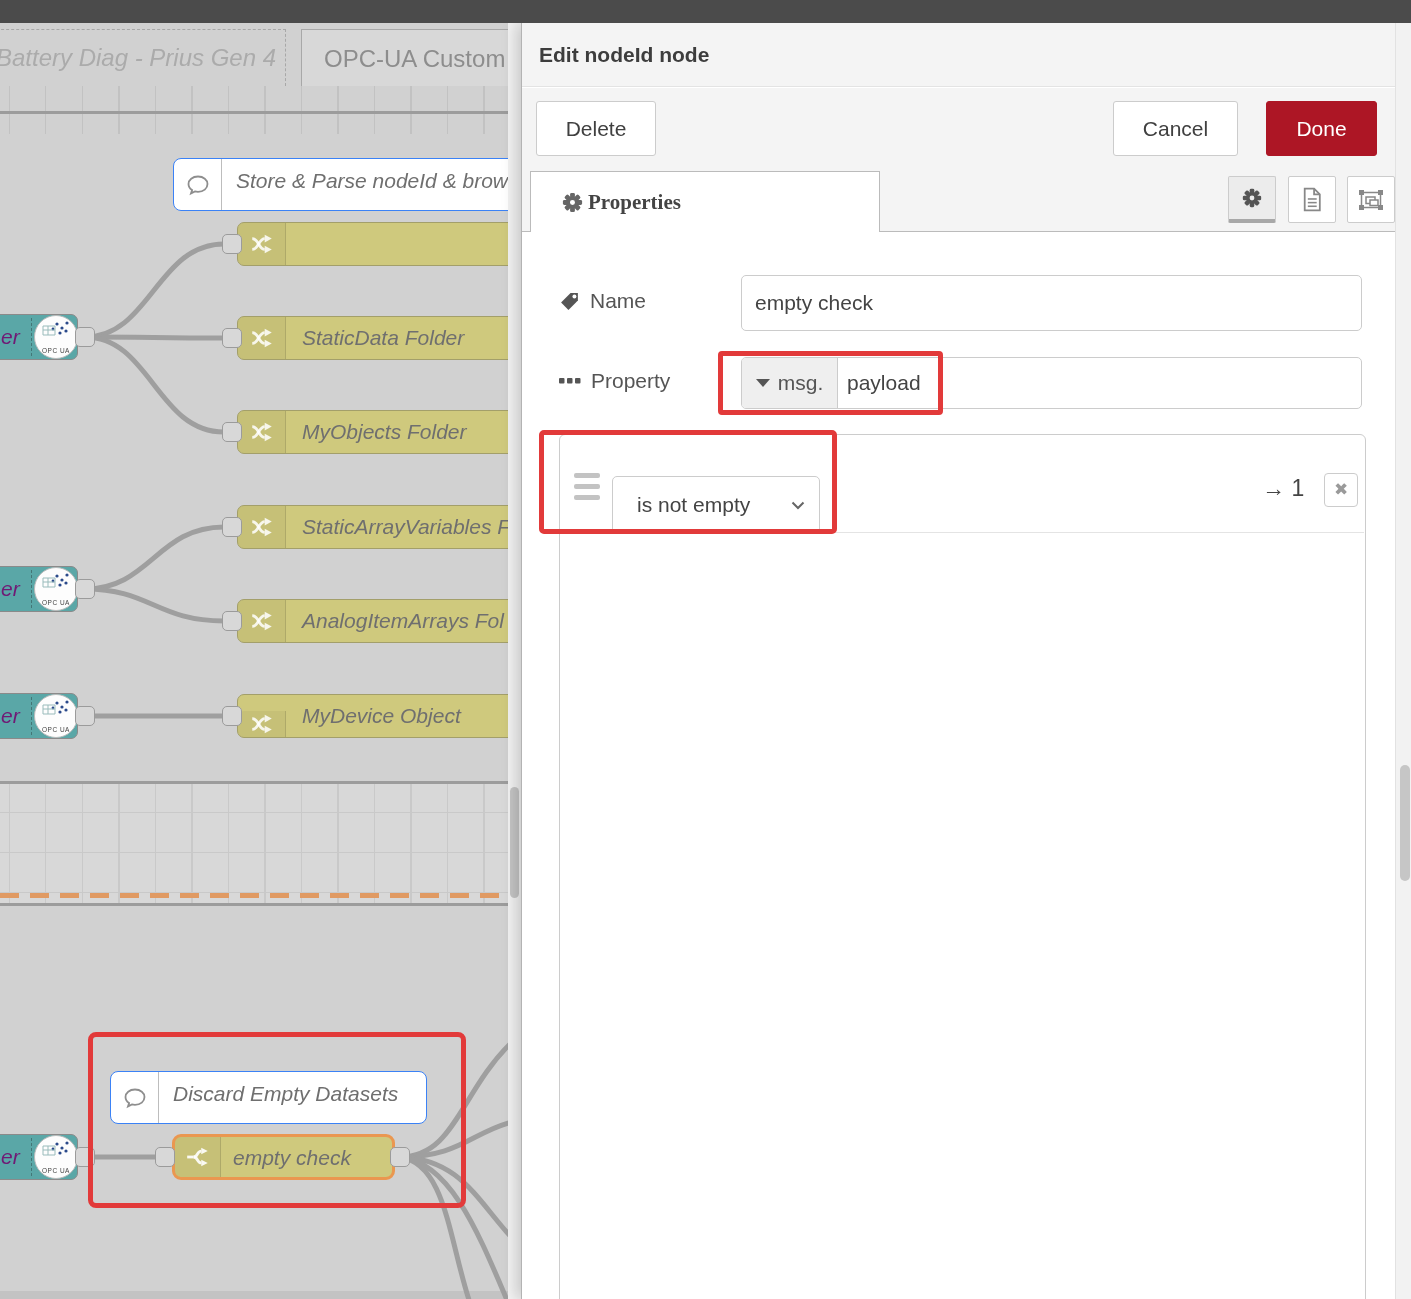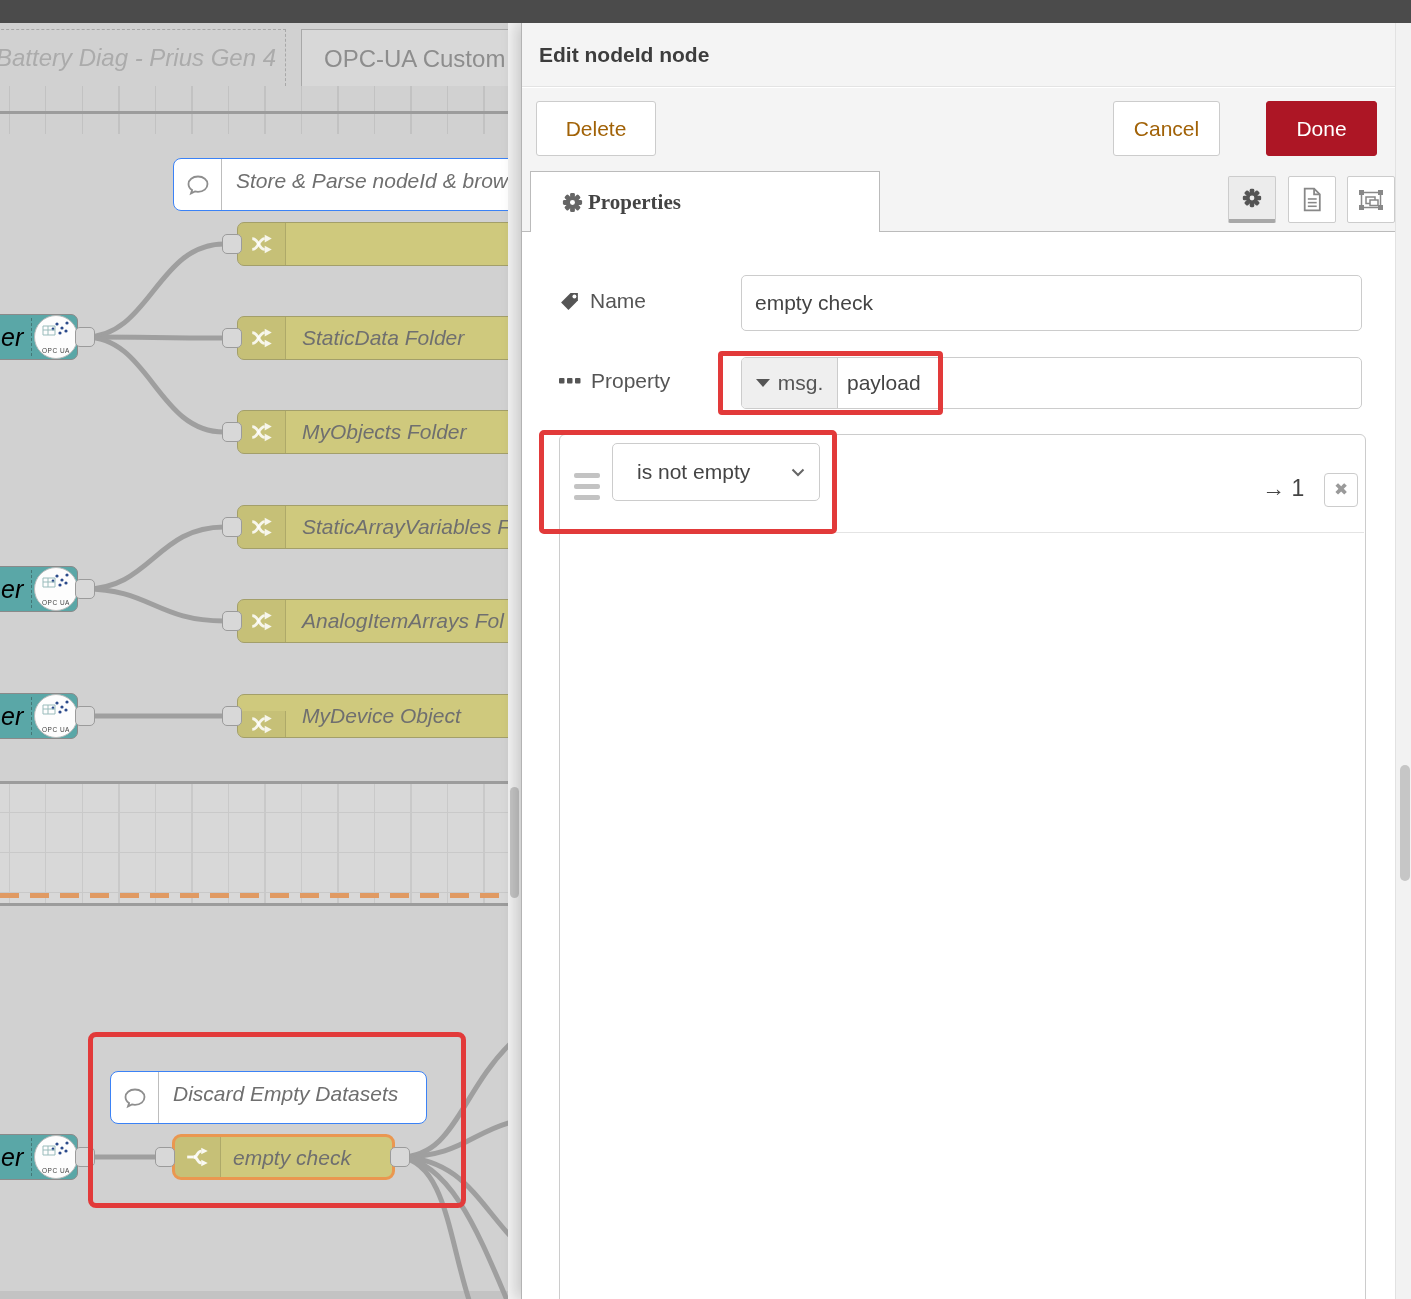--- a/index.html
+++ b/index.html
@@ -37,37 +37,37 @@
   .comment .cicon { width:48px; border-right:1px solid #bdbdbd; display:flex; align-items:center; justify-content:center; flex:none; }
   .comment .clabel { font-style:italic; font-size:21px; color:#6f6f6f; line-height:43px; padding-left:14px; white-space:nowrap; }
 
   .swnode { position:absolute; height:44px; width:300px; background:#cfc97d; border:1px solid #a39f6a; border-radius:7px; display:flex; }
   .swnode .sicon { width:48px; background:rgba(0,0,0,0.045); border-right:1px solid rgba(0,0,0,0.12);
                    border-radius:6px 0 0 6px; display:flex; align-items:center; justify-content:center; flex:none; }
   .swnode .slabel { font-style:italic; font-size:21px; color:#6f6f6f; line-height:42px; padding-left:16px; white-space:nowrap; }
   .swnode.selected { border:3px solid #ea9750; border-radius:9px; width:223px; height:46px; }
 
   .opcua { position:absolute; left:-62px; width:140px; height:46px; background:#5aa7a7; border:1px solid #8a8a8a; border-radius:7px; }
-  .opcua .olabel { position:absolute; left:62px; top:0; line-height:44px; font-size:25px; font-style:italic; color:#000000; }
+  .opcua .olabel { position:absolute; left:62px; top:0; line-height:44px; font-size:21px; font-style:italic; color:#701a75; }
   .opcua .osep { position:absolute; left:92px; top:3px; bottom:3px; width:0; border-left:1px dashed rgba(30,30,30,0.35); }
   .opcua .ocircle { position:absolute; left:95px; top:0px; width:44px; height:44px; background:#fdfdfd; border:1px solid #bbb;
                     border-radius:50%; overflow:hidden; text-align:center; }
   .opcua .otext { font-size:6.5px; color:#444; margin-top:-3px; letter-spacing:0.5px; }
 
   .port { position:absolute; width:20px; height:20px; background:#d8d8d8; border:1.5px solid #9b9b9b; border-radius:5px; }
 
   .redbox { position:absolute; border:5px solid #e23a3a; border-radius:8px; z-index:30; }
 
   
   .dialog { position:absolute; left:521px; top:23px; width:890px; height:1276px; background:#fff;
             border-left:1px solid #b3b3b3; box-shadow:-5px 0 14px rgba(0,0,0,0.18); }
   .dlg-header { position:absolute; left:0; top:0; right:0; height:64px; background:#f4f4f4; border-bottom:1px solid #e3e3e3; }
   .dlg-title { font-size:21px; font-weight:bold; color:#3d3d3d; line-height:64px; padding-left:17px; }
   .dlg-btnrow { position:absolute; left:0; top:65px; right:0; height:80px; background:#f4f4f4; }
-  .btn { position:absolute; height:55px; border:1px solid #ccc; border-radius:3px; background:#fff; color:#a16207;
+  .btn { position:absolute; height:55px; border:1px solid #ccc; border-radius:3px; background:#fff; color:#404040;
          font-size:21px; text-align:center; line-height:53px; cursor:pointer; }
   .btn.red { background:#ad1625; border-color:#ad1625; color:#fff; }
   .dlg-tabrow { position:absolute; left:0; top:145px; right:0; height:64px; background:#f4f4f4; border-bottom:1px solid #bbb; }
   .proptab { position:absolute; left:8px; top:3px; width:350px; height:61px; background:#fff; border:1px solid #bbb; border-bottom:none;
              display:flex; align-items:center; gap:4px; padding-left:30px; z-index:2;font-family:Liberation Serif, serif; }
   .proptab span { font-size:21px; font-weight:bold; color:#444; }
   .iconbtn { position:absolute; top:8px; width:48px; height:47px; background:#fff; border:1px solid #ccc; border-radius:2px;
              display:flex; align-items:center; justify-content:center; }
   .iconbtn.active { background:#ececec; border-bottom:4px solid #a8a8a8; }
 
@@ -347,21 +347,21 @@
     <div class="scrollthumb" style="left:2px;top:764px;width:9px;height:111px;"></div>
   </div>
 
   <div class="dialog">
     <div class="dlg-header">
       <div class="dlg-title">Edit nodeId node</div>
     </div>
 
     <div class="dlg-btnrow">
       <div class="btn" style="left:14px;top:13px;width:120px;">Delete</div>
-      <div class="btn" style="left:591px;top:13px;width:107px;">Cancel</div>
+      <div class="btn" style="left:591px;top:13px;width:125px;">Cancel</div>
       <div class="btn red" style="left:744px;top:13px;width:111px;">Done</div>
     </div>
 
     <div class="dlg-tabrow">
       <div class="proptab">
         <svg width="23" height="23" viewBox="0 0 24 24">
             <g fill="#666">
               <rect x="9.5" y="2" width="5" height="20" rx="1.5"></rect>
               <rect x="9.5" y="2" width="5" height="20" rx="1.5" transform="rotate(45 12 12)"></rect>
               <rect x="9.5" y="2" width="5" height="20" rx="1.5" transform="rotate(90 12 12)"></rect>
@@ -439,21 +439,21 @@
       <span style="padding-left:9px;">payload</span>
     </div>
     <div class="redbox" style="left:196px;top:328px;width:225px;height:64px;border-radius:4px;"></div>
 
     <div class="rulebox">
       <div class="hamburger">
           <div></div>
           <div></div>
           <div></div>
         </div>
-      <div class="textbox" style="left:52px;top:8px;width:208px;height:58px;padding-left:24px;justify-content:space-between;">
+      <div class="textbox" style="left:52px;top:41px;width:208px;height:58px;padding-left:24px;justify-content:space-between;">
         <span>is not empty</span>
         <svg width="14" height="9" viewBox="0 0 14 9" style="margin-right:14px;">
             <polyline points="1.5,1.5 7,7 12.5,1.5" fill="none" stroke="#666" stroke-width="2"></polyline>
           </svg>
       </div>
       <div class="arrowout" style="left:702px;top:40px;">
         <span>→</span> <span>1</span>
       </div>
       <div class="xbtn" style="left:764px;top:38px;">✖</div>
       <div class="rulesep"></div>

